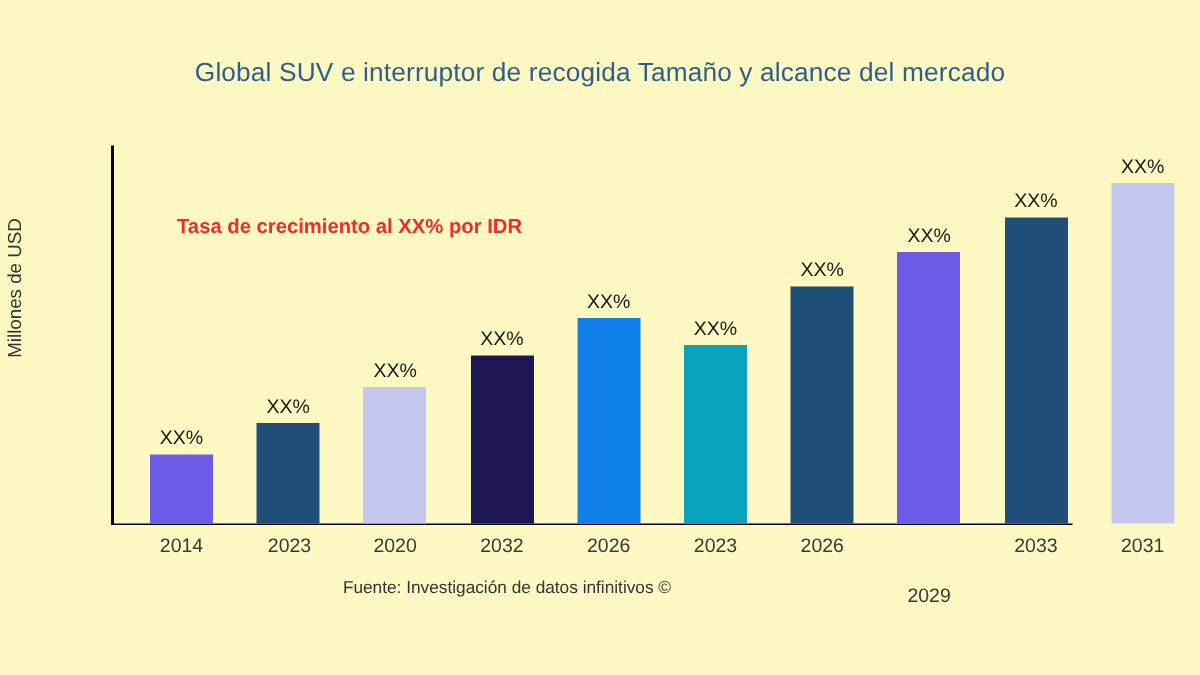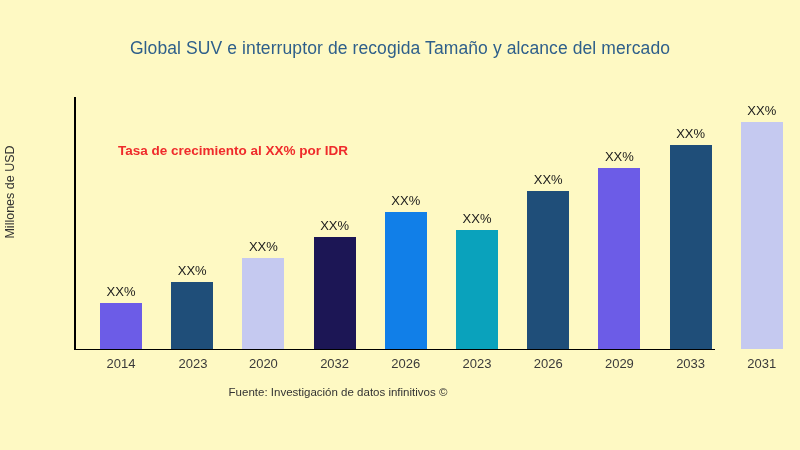--- a/index.html
+++ b/index.html
@@ -176,16 +176,16 @@
 
   <div id="source-note">Fuente: Investigación de datos infinitivos ©</div>
 
 <div class="tick-label" style="left: 100px;">2014</div>
     <div class="tick-label" style="left: 172px;">2023</div>
     <div class="tick-label" style="left: 242.4px;">2020</div>
     <div class="tick-label" style="left: 313.6px;">2032</div>
     <div class="tick-label" style="left: 384.8px;">2026</div>
     <div class="tick-label" style="left: 456px;">2023</div>
     <div class="tick-label" style="left: 527.2px;">2026</div>
-    <div class="tick-label" style="left: 598.4px;">2029</div>
+    <div class="tick-label" style="left: 598.4px; margin-top: 33px;">2029</div>
     <div class="tick-label" style="left: 669.6px;">2033</div>
     <div class="tick-label" style="left: 740.8px;">2031</div>
   </div>
 
 </body></html>

